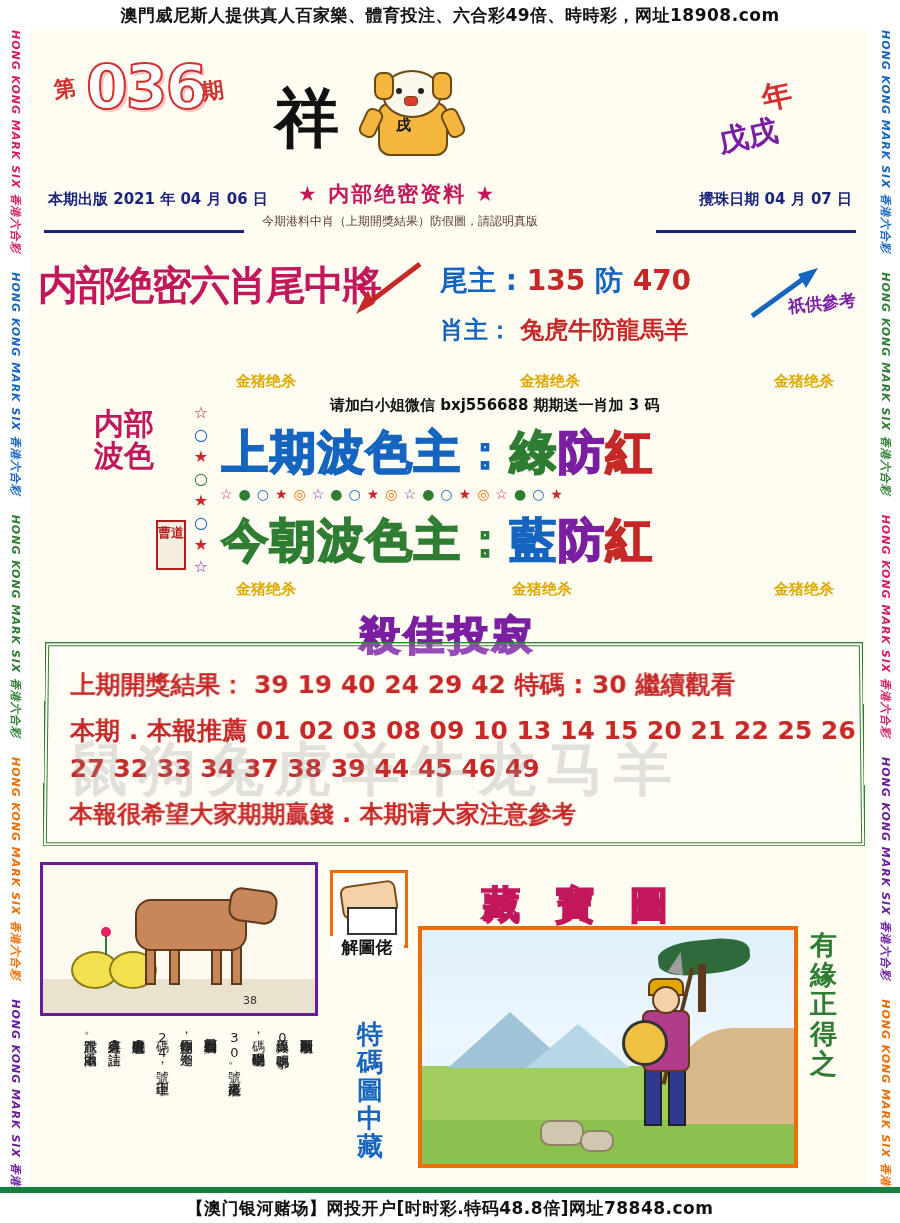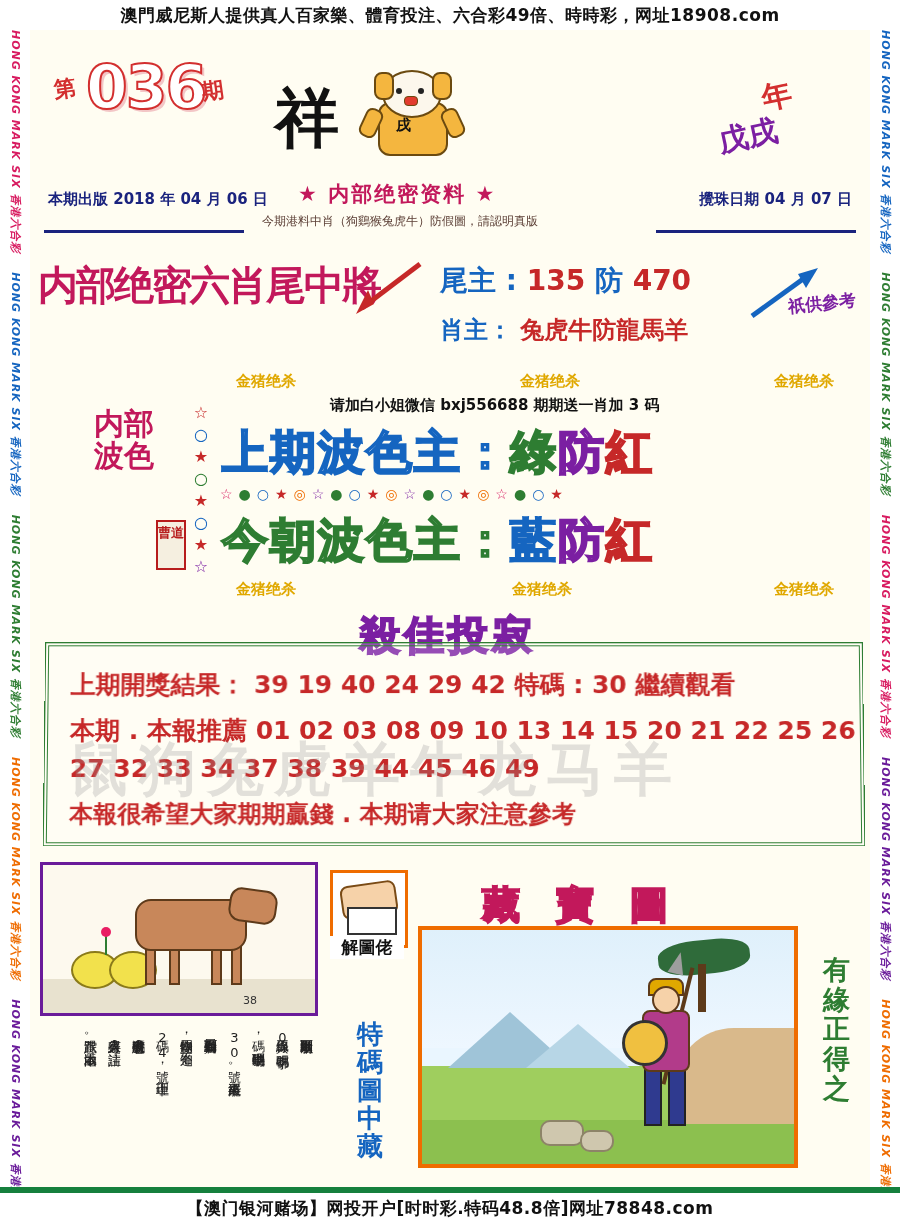--- a/index.html
+++ b/index.html
@@ -252,23 +252,22 @@
   .w-helm{position:absolute;left:20px;top:-8px;width:32px;height:14px;background:#e0a800;border:2px solid #5d3a1a;border-radius:8px 8px 0 0;}
   .w-body{position:absolute;left:14px;top:24px;width:44px;height:58px;background:#b23b8a;border:2px solid #5d3a1a;border-radius:8px;}
   .w-leg{position:absolute;width:14px;height:56px;background:#2f3a8f;border:2px solid #222;top:80px;}
   .wl-a{left:16px}.wl-b{left:40px}
   .w-shield{position:absolute;left:-6px;top:34px;width:40px;height:40px;background:#f0c040;border:3px solid #333;border-radius:50%;}
   .w-spear{position:absolute;left:48px;top:-20px;width:4px;height:120px;background:#5d3a1a;transform:rotate(14deg);}
   .w-spearhead{position:absolute;left:42px;top:-34px;width:0;height:0;border-style:solid;border-width:0 8px 22px 8px;border-color:transparent transparent #9e9e9e transparent;transform:rotate(14deg);}
 
   .youyuan{
     position:absolute;right:20px;top:900px;width:40px;
-    font-size:27px;font-weight:bold;color:#2e7d32;text-align:right;line-height:1.1;
+    font-size:27px;font-weight:bold;color:#2e7d32;text-align:left;line-height:1.1;
     font-family:"DejaVu Serif","Liberation Serif",serif;
-    margin-top:25px;
   }
   .tema{
     position:absolute;left:318px;top:990px;width:44px;
     font-size:26px;font-weight:bold;color:#1565c0;text-align:center;line-height:1.08;
     font-family:"DejaVu Serif","Liberation Serif",serif;
   }
   .vtext{
     position:absolute;top:1000px;width:22px;font-size:13px;line-height:1.25;color:#222;
     writing-mode:vertical-rl;text-orientation:upright;height:190px;
   }
@@ -321,24 +320,24 @@
       <div class="dog-ear l"></div>
       <div class="dog-ear r"></div>
       <div class="dog-eye l"></div>
       <div class="dog-eye r"></div>
       <div class="dog-nose"></div>
       <div class="dog-tag">戌</div>
     </div>
     <div class="year-word">年</div>
     <div class="year-word2">戊戌</div>
 
-    <div class="date-left">本期出版 2018 年 04 月 06 日</div>
+    <div class="date-left">本期出版 2021 年 04 月 06 日</div>
     <div class="date-right">攪珠日期 04 月 07 日</div>
     <div class="secret-title">★ 内部绝密资料 ★</div>
-    <div class="sub-note">今期港料中肖（狗鷄猴兔虎牛）防假圖，請認明真版</div>
+    <div class="sub-note">今期港料中肖（上期開獎結果）防假圖，請認明真版</div>
     <div class="rule-l"></div>
     <div class="rule-r"></div>
 
     <div class="headline">内部绝密六肖尾中將</div>
 
     <svg class="arrow-red" viewBox="0 0 72 56">
       <path d="M68 4 L10 48" stroke="#c62828" stroke-width="5" fill="none"></path>
       <path d="M4 54 L22 44 L16 30 Z" fill="#c62828"></path>
     </svg>
     <svg class="arrow-blue" viewBox="0 0 72 54">

